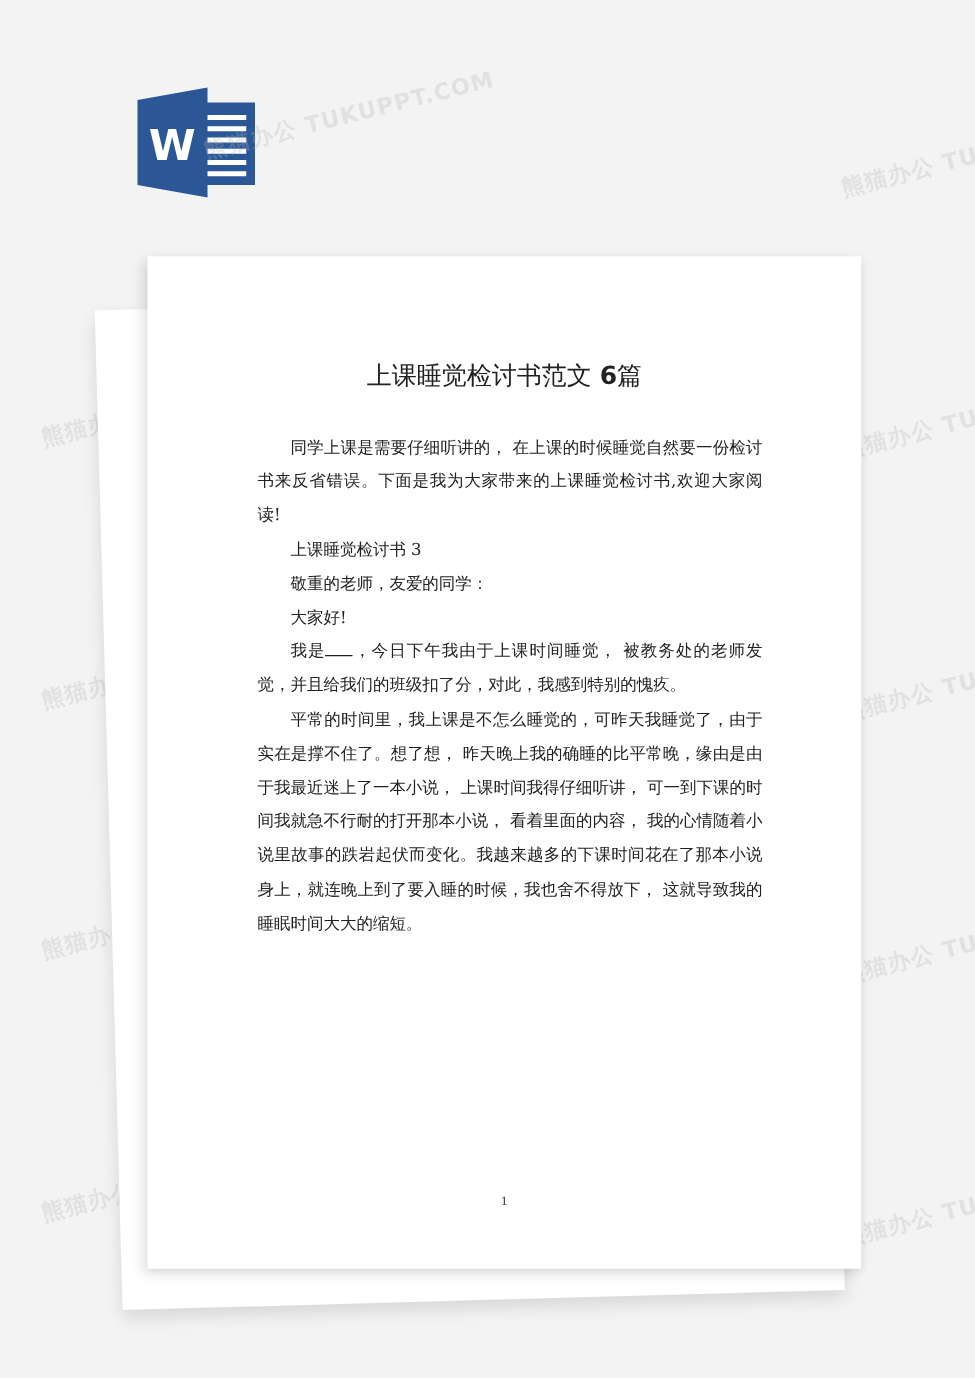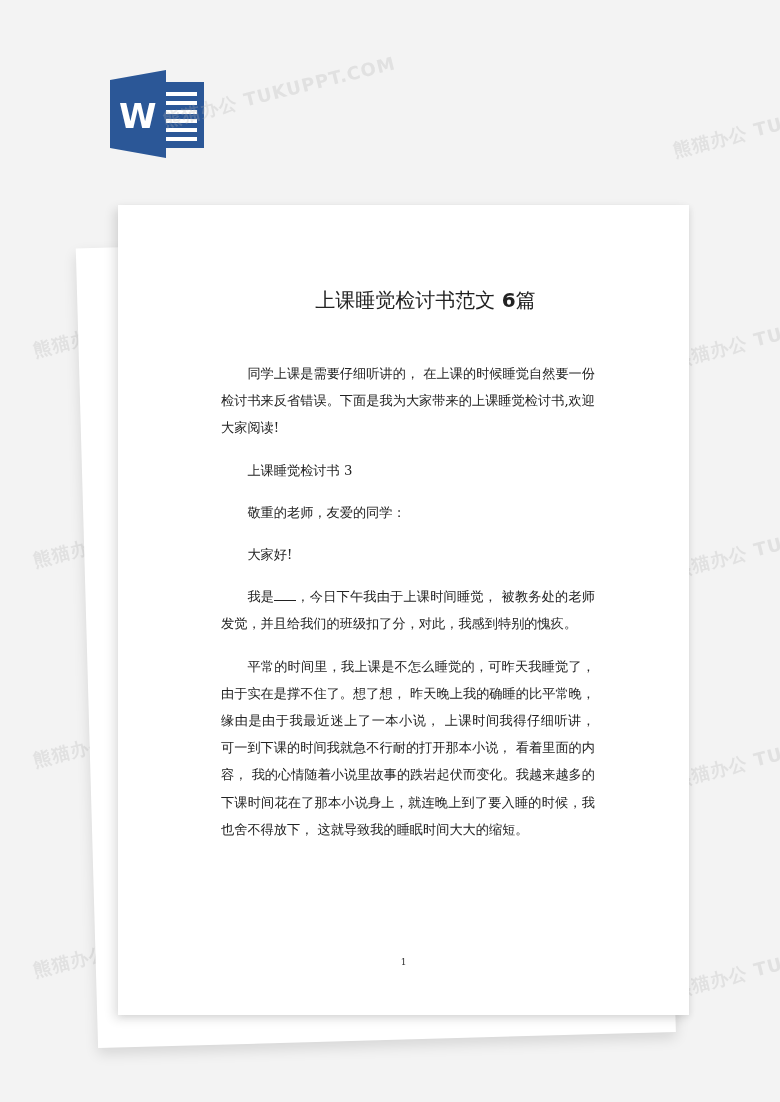--- a/index.html
+++ b/index.html
@@ -25,29 +25,29 @@
     position: absolute; left: 98px; top: 240px; width: 578px; height: 800px;
     background: #fff; transform: rotate(-1.6deg); transform-origin: 50% 100%;
     box-shadow: 0 6px 14px rgba(0,0,0,0.12);
   }
   .page {
     position: absolute; left: 118px; top: 205px; width: 571px; height: 810px;
     background: #fff; box-shadow: -4px 4px 10px rgba(0,0,0,0.12), 2px 2px 6px rgba(0,0,0,0.06);
   }
   .doc-title {
     position: absolute; left: 0; top: 82px; width: 100%; text-align: center;
-    font-size: 20px; color: #222; font-family: "DejaVu Serif", serif; padding-left: 22px;
+    font-size: 20px; color: #222; font-family: "DejaVu Serif", serif;
   }
   .doc-title .num { font-family: "DejaVu Sans", sans-serif; font-weight: bold; }
   .body-text {
     position: absolute; left: 88px; top: 140px; width: 404px;
     font-size: 13.2px; line-height: 27.2px; color: #222; text-align: justify;
     font-family: "DejaVu Serif", serif;
   }
-  .body-text p { margin: 15px; text-indent: 2em; }
+  .body-text p { margin: 0; text-indent: 2em; }
   .blank { display: inline-block; width: 22px; border-bottom: 1px solid #222; height: 14px; vertical-align: baseline; }
   .page-num {
     position: absolute; left: 0; width: 100%; top: 752px; text-align: center;
     font-size: 9px; color: #333; font-family: "DejaVu Serif", serif;
   }
 </style>
 </head>
 <body>
 
 <div class="header">

